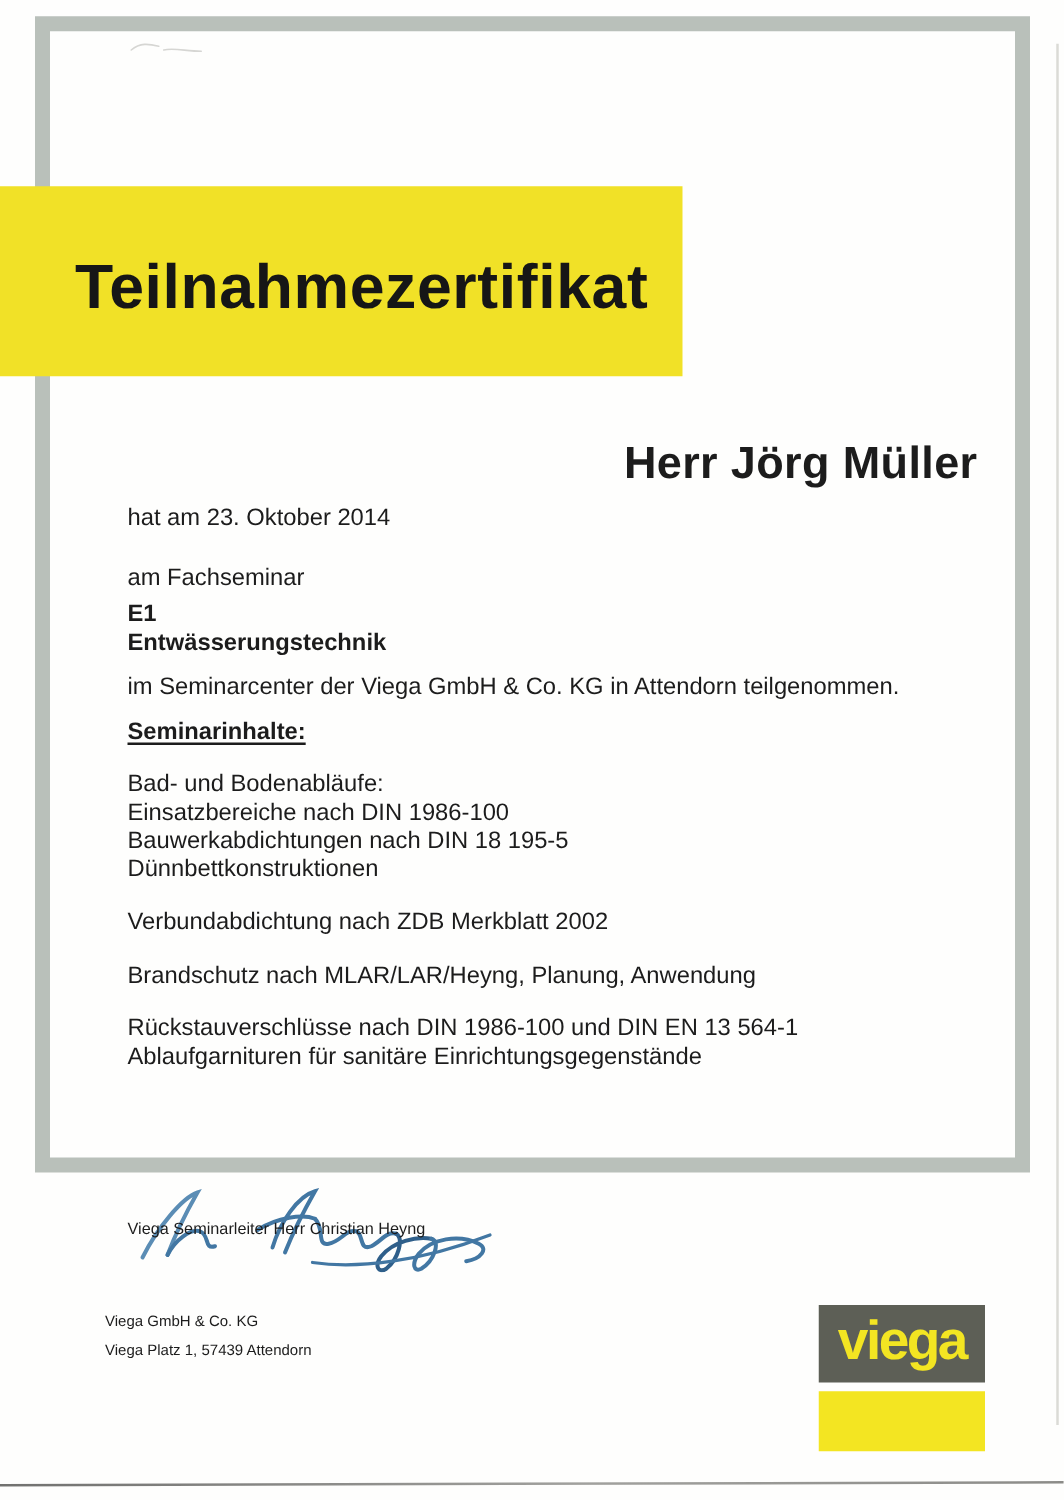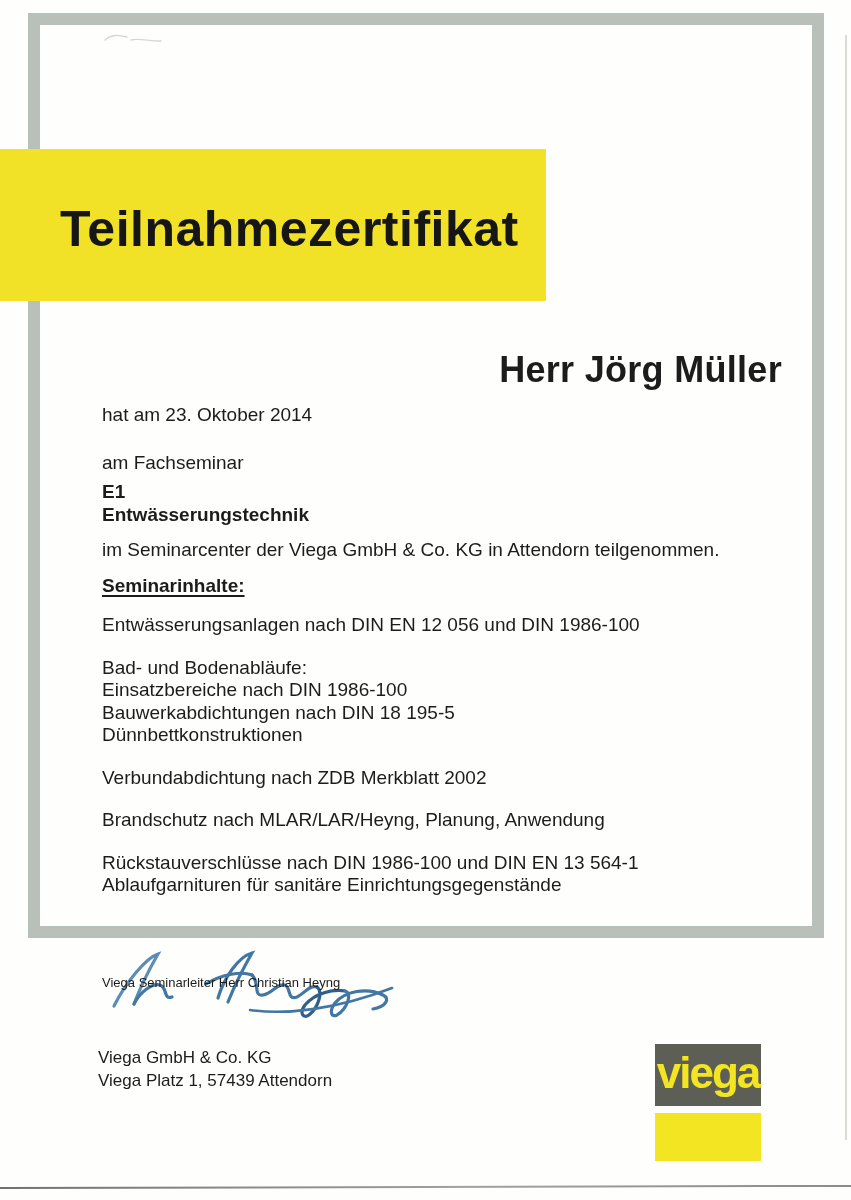--- a/index.html
+++ b/index.html
@@ -57,24 +57,24 @@
     text-decoration-thickness:2px;
     text-underline-offset:3px;
   }
   .group-first { margin-top:17px; }
   .group { margin-top:20px; }
 
   
   .sig-block { position:absolute; left:100px; top:946px; }
   .signer-line { position:absolute; left:102px; top:975px; font-size:13px; }
 
-  .company-block { position:absolute; left:98px; top:1046px; font-size:17px; line-height:23px; }
+  .company-block { position:absolute; left:84px; top:1046px; font-size:12px; line-height:23px; }
 
   
-  .logo { position:absolute; left:655px; top:1044px; width:106px; }
+  .logo { position:absolute; left:655px; top:1044px; width:133px; }
   .logo-gray {
     height:62px; background:#5d5f56;
     display:flex; align-items:center; justify-content:center;
     padding-bottom:5px;
   }
   .logo-word {
     color:#f3e522; font-weight:bold;
     font-size:44px; letter-spacing:-2px;
   }
   .logo-bar { margin-top:7px; height:48px; background:#f3e522; }
@@ -113,23 +113,20 @@
     <div class="recipient">Herr Jörg Müller</div>
     <div class="date-line">hat am 23. Oktober 2014</div>
     <div class="intro-line">am Fachseminar</div>
     <div class="seminar-block">
       <div>E1</div>
       <div>Entwässerungstechnik</div>
     </div>
     <div class="participation-line">im Seminarcenter der Viega GmbH &amp; Co. KG in Attendorn teilgenommen.</div>
     <div class="contents-heading">Seminarinhalte:</div>
 
-    <div class="group-first">
-      <div>Entwässerungsanlagen nach DIN EN 12 056 und DIN 1986-100</div>
-    </div>
     <div class="group">
       <div>Bad- und Bodenabläufe:</div>
       <div>Einsatzbereiche nach DIN 1986-100</div>
       <div>Bauwerkabdichtungen nach DIN 18 195-5</div>
       <div>Dünnbettkonstruktionen</div>
     </div>
     <div class="group">
       <div>Verbundabdichtung nach ZDB Merkblatt 2002</div>
     </div>
     <div class="group">

